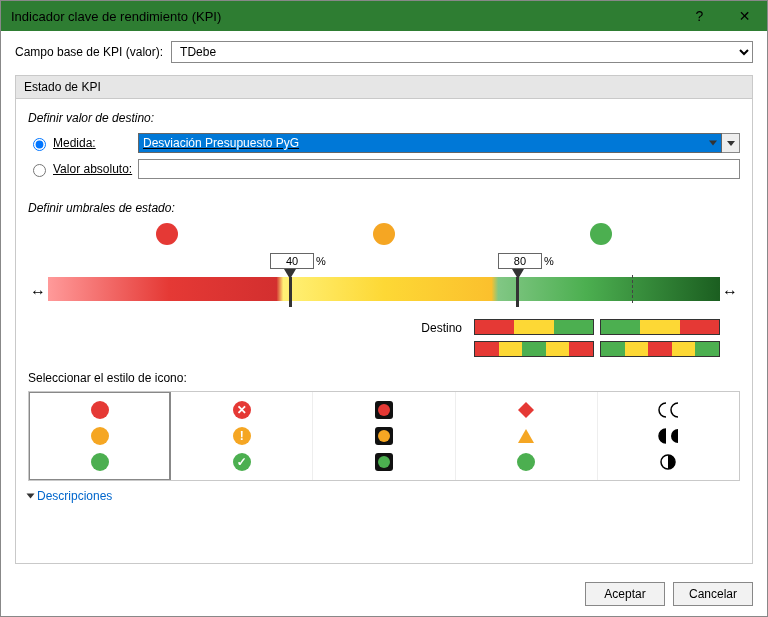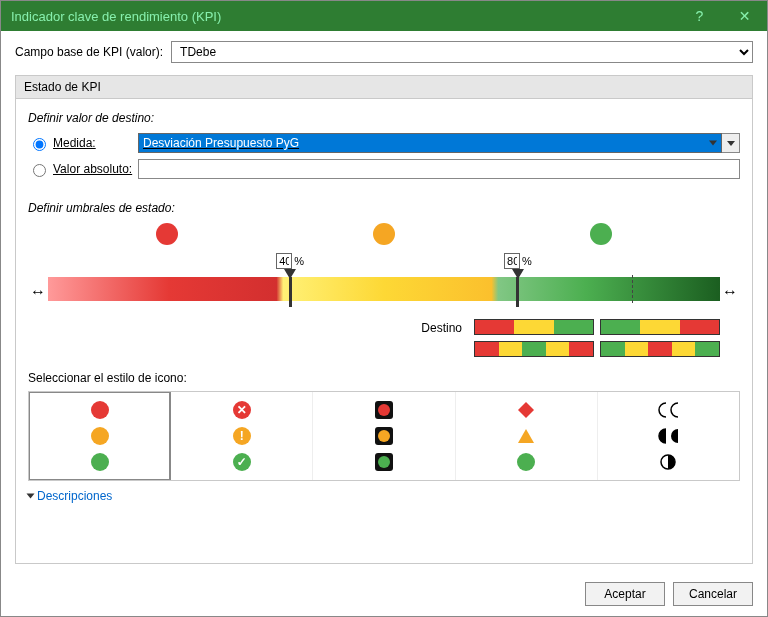--- a/index.html
+++ b/index.html
@@ -1,18 +1,18 @@
 <!DOCTYPE html>
 <html><head>
 <meta charset="utf-8">
 <style>
   * { box-sizing: border-box; font-family: "Segoe UI", Tahoma, sans-serif; }
   body { margin: 0; background: #fff; font-size: 12px; color: #000; }
   .window { width: 768px; height: 617px; border: 1px solid #888; display: flex; flex-direction: column; background: #fff; }
-  .titlebar { background: #2e7d32; color: #86efac; height: 30px; display: flex; align-items: center; padding: 0 0 0 10px; font-size: 13px; }
+  .titlebar { background: #2e7d32; color: #000000; height: 30px; display: flex; align-items: center; padding: 0 0 0 10px; font-size: 13px; }
   .titlebar .title { flex: 1; }
   .titlebar .btn { width: 45px; height: 30px; display:flex; align-items:center; justify-content:center; cursor:pointer; font-size:14px; }
   .content { flex: 1; padding: 10px 14px 8px 14px; overflow: hidden; display:flex; flex-direction:column; }
   .row { display: flex; align-items: center; margin-bottom: 8px; }
   .row label { margin-right: 8px; }
   select, input[type=text] { font-size: 12px; padding: 2px 4px; border: 1px solid #888; background:#fff; }
   .wide { flex: 1; }
   .section-header { background: #e6e6e6; border: 1px solid #c9c9c9; padding: 4px 8px; font-size: 12px; margin-top: 4px; }
   .section-body { border: 1px solid #c9c9c9; border-top: none; padding: 10px 12px 12px 12px; flex:1; display:flex; flex-direction:column; }
   .subheader { margin: 2px 0 8px 0; font-style: italic; }
@@ -37,21 +37,21 @@
   .grad-bar { position:absolute; left:20px; right:20px; top:24px; height:24px;
      background: linear-gradient(to right,
        #ff9a9a 0%, #e53935 18%, #d32f2f 34%,
        #fff176 35%, #fdd835 50%, #fbc02d 66%,
        #81c784 67%, #4caf50 80%, #1b5e20 100%);
   }
   .arrow-left, .arrow-right { position:absolute; top:28px; font-size:16px; }
   .arrow-left { left:2px; } .arrow-right { right:2px; }
   .handle { position:absolute; top:0; width:40px; text-align:center; }
   .handle .box { display:inline-flex; align-items:center; }
-  .handle .box input { width:16px; text-align:center; border:1px solid #666; padding:1px 2px; font-size:11px; }
+  .handle .box input { width:44px; text-align:center; border:1px solid #666; padding:1px 2px; font-size:11px; }
   .handle .pct { margin-left:2px; font-size:11px; }
   .handle .needle { width:0;height:0;border-left:6px solid transparent;border-right:6px solid transparent;border-top:10px solid #333; margin:0 auto; }
   .handle .stick { width:3px; height:30px; background:#333; margin:-2px auto 0 auto; }
   #h1 { left: calc(20px + 34% - 20px); }
   #h2 { left: calc(20px + 66% - 20px); }
   .destino-line { position:absolute; top:22px; height:28px; border-left:1px dashed #444; left: calc(20px + 82%); }
 
   .destino-row { display:flex; justify-content:flex-end; align-items:flex-start; gap:8px; margin-top:6px; padding-right:20px; }
   .destino-label { margin-top:2px; margin-right:4px; }
   .dir-presets { display:grid; grid-template-columns: repeat(2, 120px); gap:6px; }

